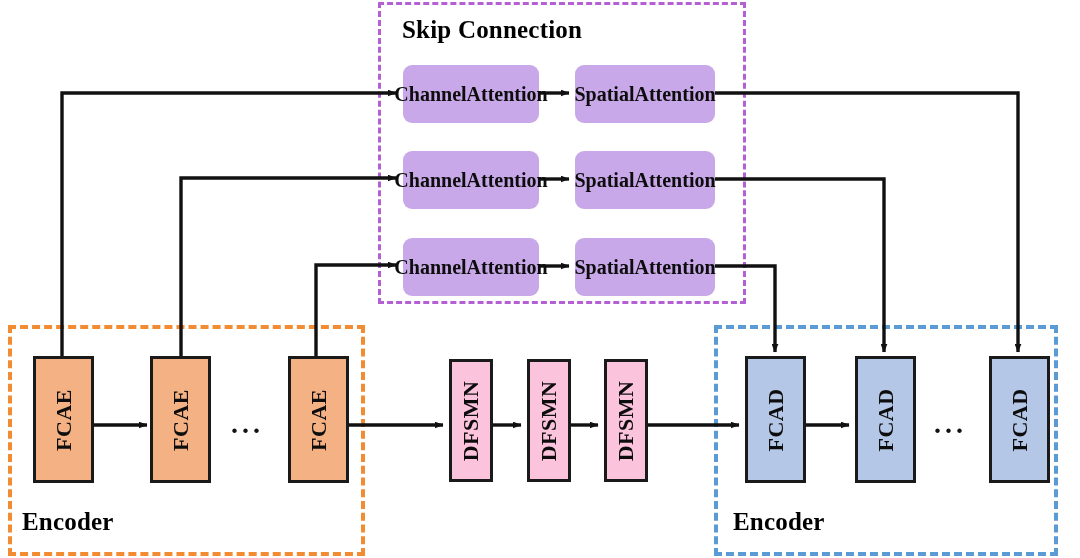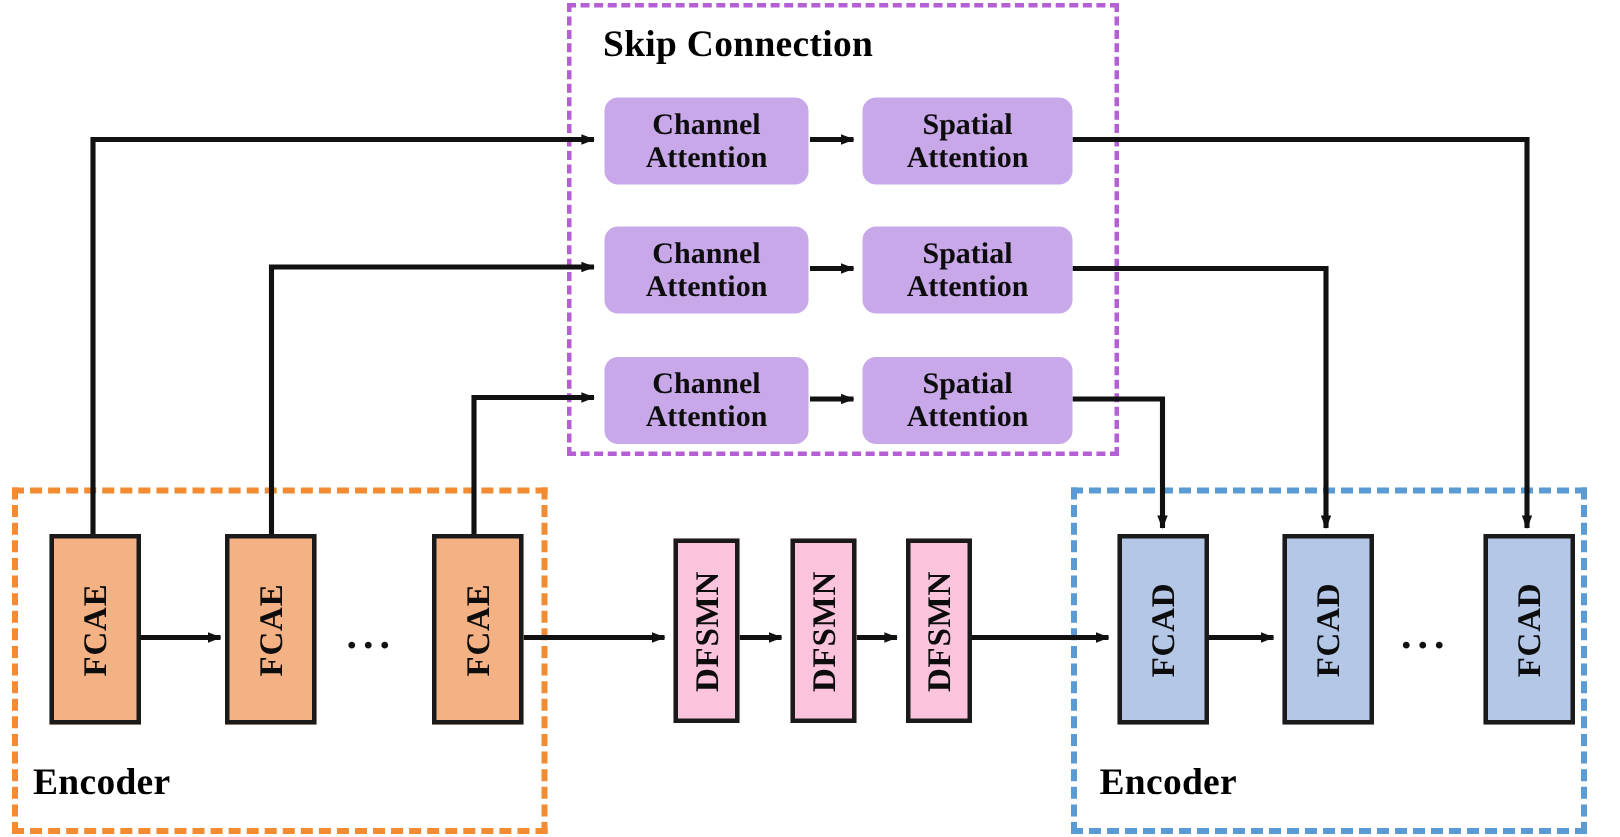--- a/index.html
+++ b/index.html
@@ -70,21 +70,21 @@
   .vblock.dfsmn { background: #FBC3DC; }
   .vblock.fcad { background: #B4C7E7; }
 
   
   .attn {
     position: absolute;
     box-sizing: border-box;
     background: #C8A8E9;
     border-radius: 9px;
     display: flex;
-    flex-direction: column;
+    flex-direction: row;
     align-items: center;
     justify-content: center;
     line-height: 1.12;
   }
   .attn span {
     font-weight: bold;
     font-size: 20px;
     color: #0d0d0d;
     white-space: nowrap;
   }

